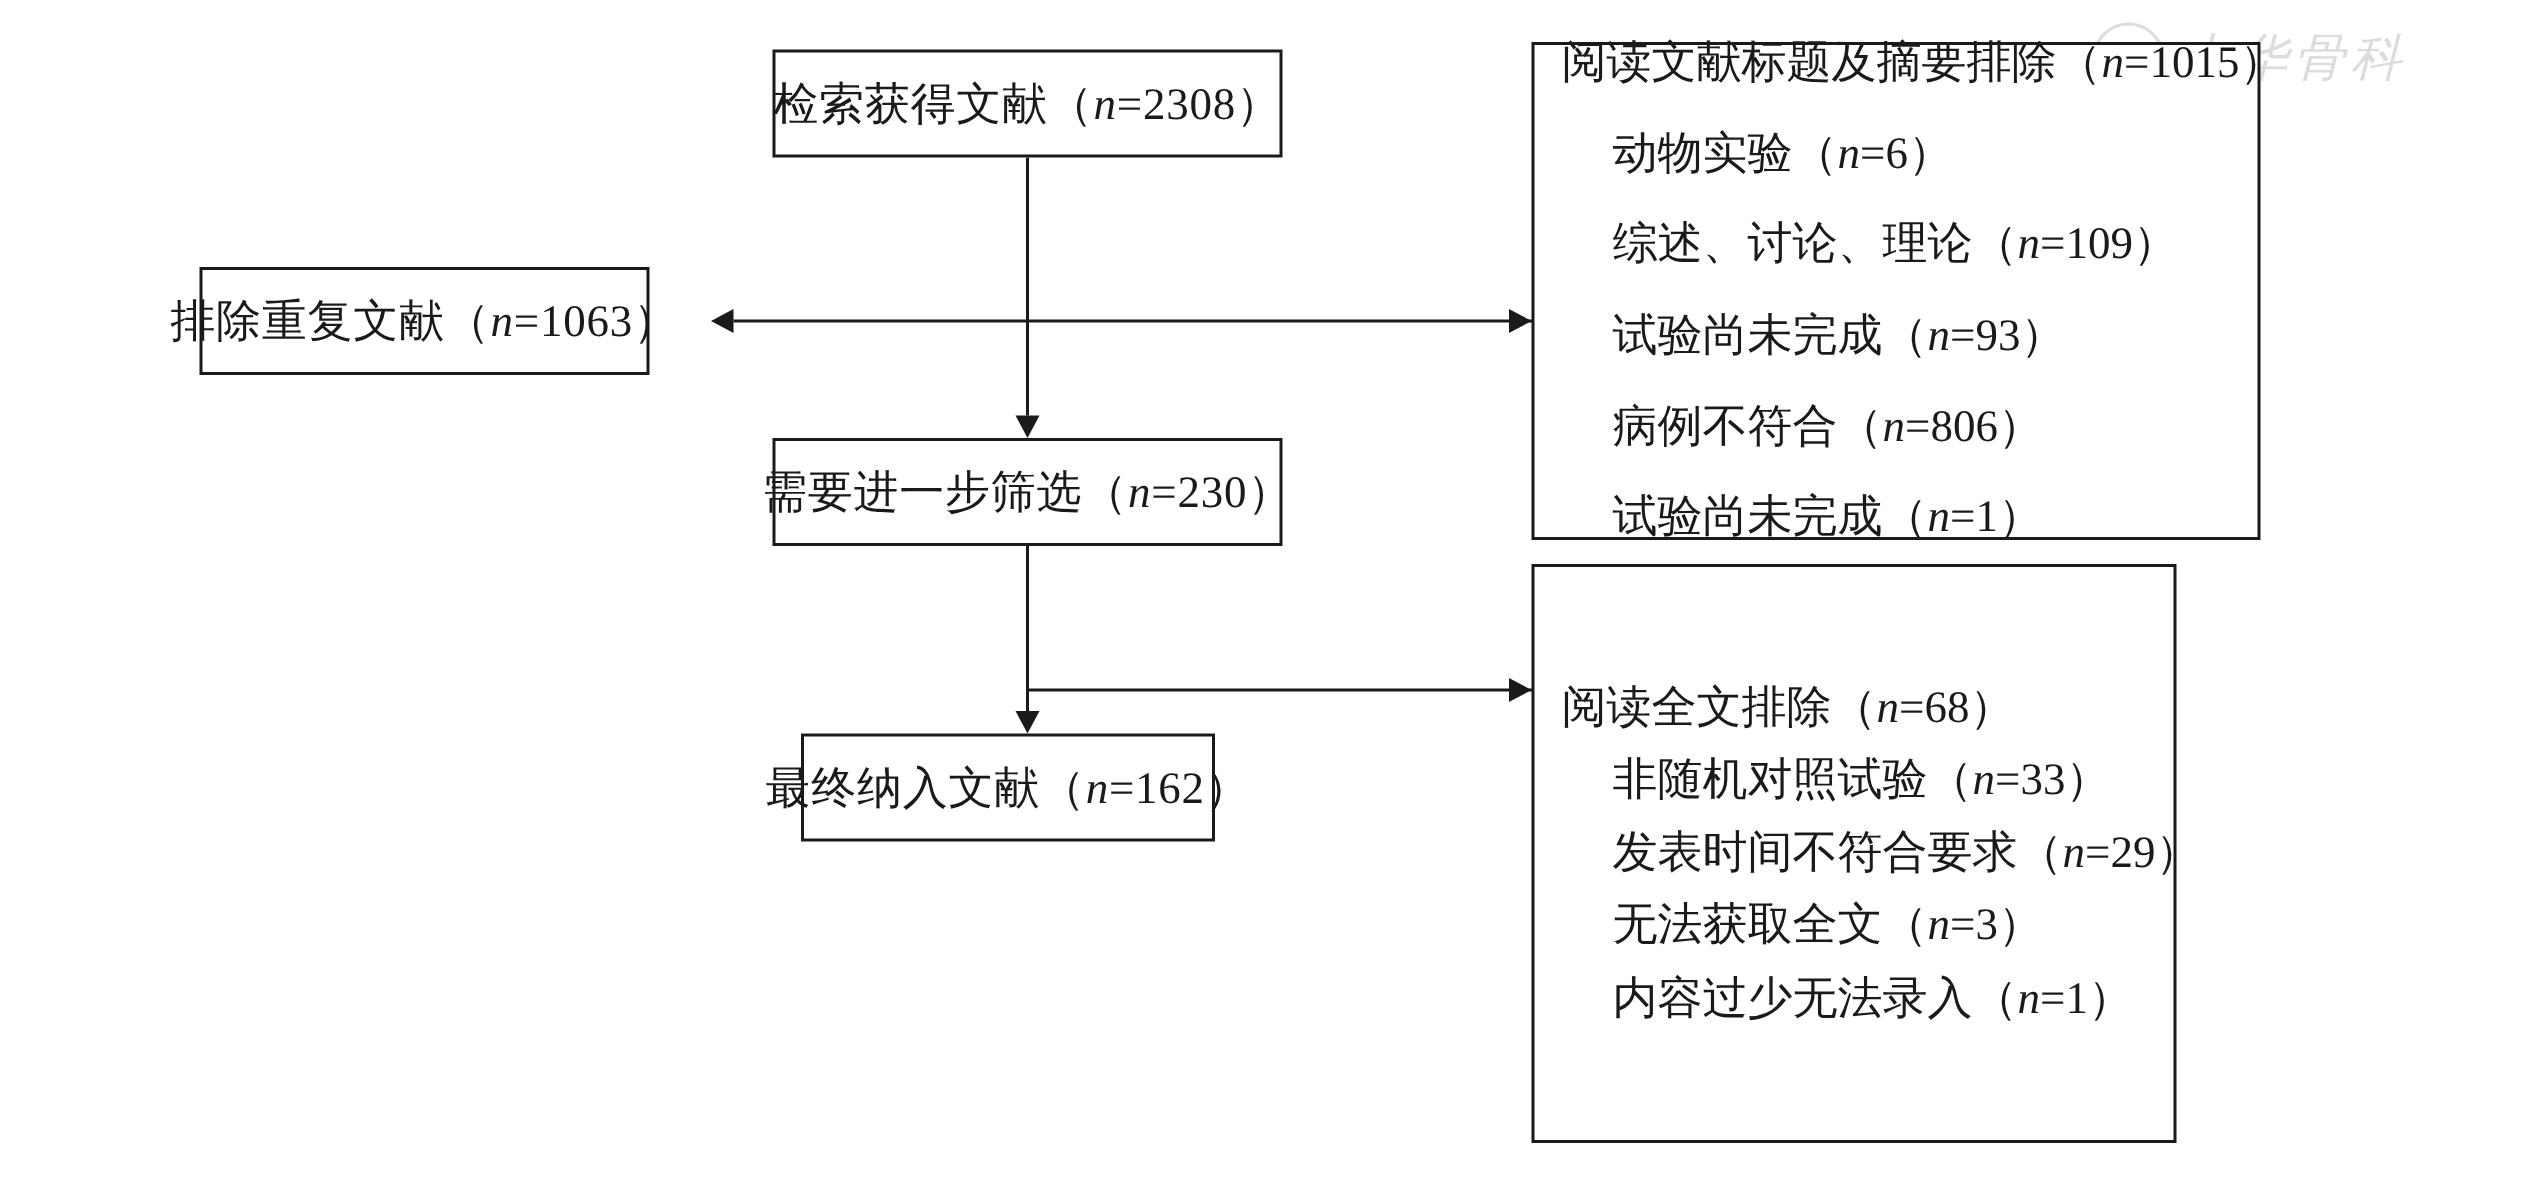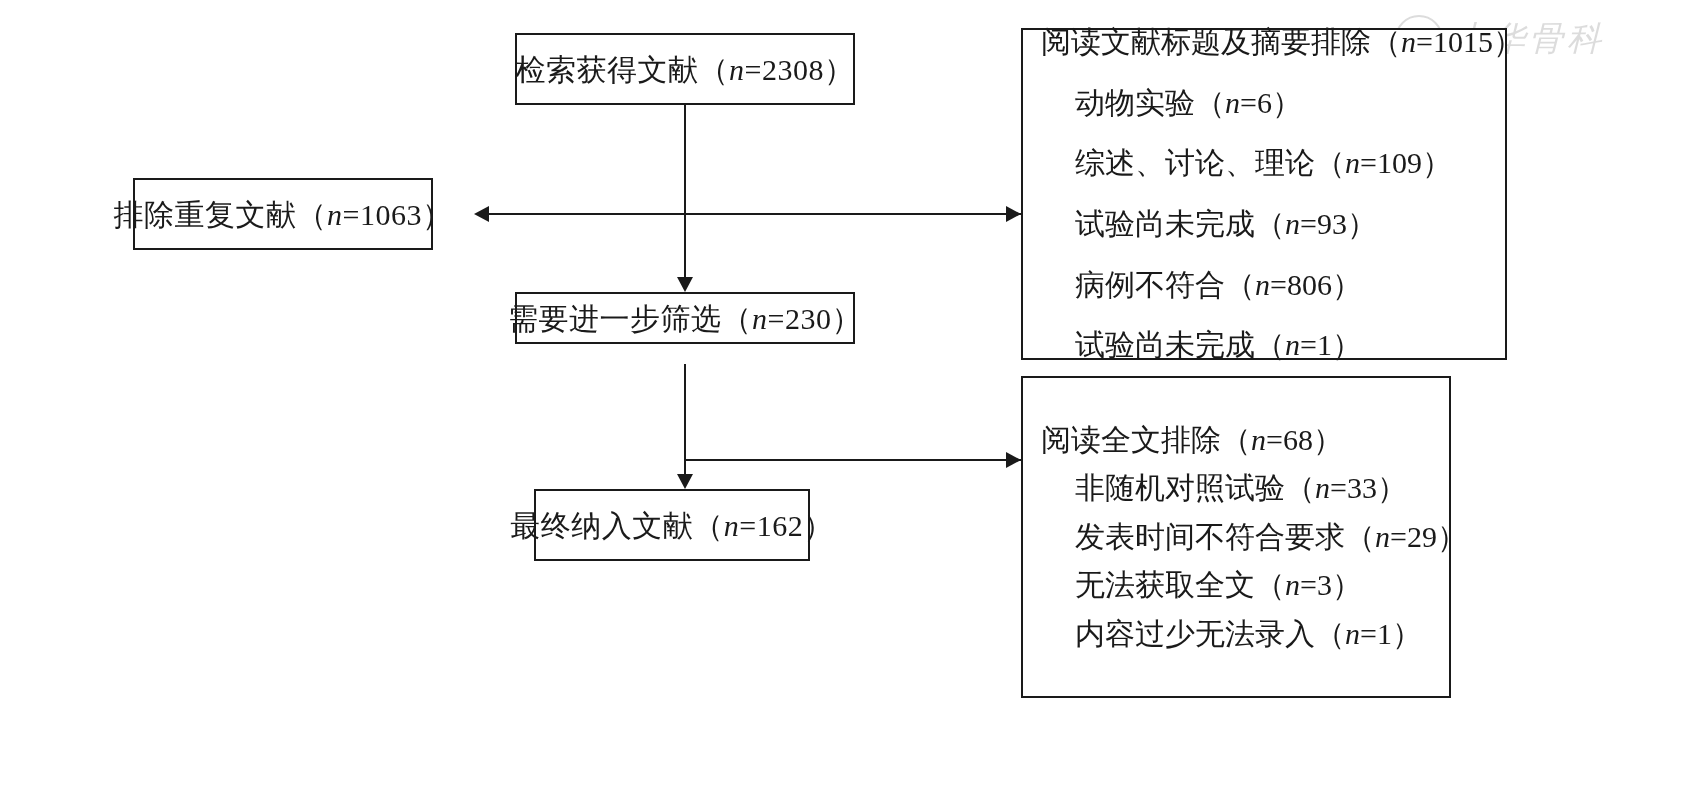--- a/index.html
+++ b/index.html
@@ -133,21 +133,21 @@
       <span>检索获得文献（</span><span class="nvar">n</span><span>=2308</span><span>）</span>
     </span>
   </div>
 
   <div class="box box-centered" style="left:133px; top:178px; width:300px; height:72px;">
     <span class="box-text">
       <span>排除重复文献（</span><span class="nvar">n</span><span>=1063</span><span>）</span>
     </span>
   </div>
 
-  <div class="box box-centered" style="left:515px; top:292px; width:340px; height:52px;">
+  <div class="box box-centered" style="left:515px; top:292px; width:340px; height:72px;">
     <span class="box-text">
       <span>需要进一步筛选（</span><span class="nvar">n</span><span>=230</span><span>）</span>
     </span>
   </div>
 
   <div class="box box-centered" style="left:534px; top:489px; width:276px; height:72px;">
     <span class="box-text">
       <span>最终纳入文献（</span><span class="nvar">n</span><span>=162</span><span>）</span>
     </span>
   </div>
@@ -166,21 +166,21 @@
       <span>试验尚未完成（</span><span class="nvar">n</span><span>=93</span><span>）</span>
     </div>
     <div class="list-item">
       <span>病例不符合（</span><span class="nvar">n</span><span>=806</span><span>）</span>
     </div>
     <div class="list-item">
       <span>试验尚未完成（</span><span class="nvar">n</span><span>=1</span><span>）</span>
     </div>
   </div>
 
-  <div class="box list-box" style="left:1021px; top:376px; width:430px; height:322px;">
+  <div class="box list-box" style="left:1021px; top:376px; width:430px; height:386px;">
     <div class="list-head">
       <span>阅读全文排除（</span><span class="nvar">n</span><span>=68</span><span>）</span>
     </div>
     <div class="list-item">
       <span>非随机对照试验（</span><span class="nvar">n</span><span>=33</span><span>）</span>
     </div>
     <div class="list-item">
       <span>发表时间不符合要求（</span><span class="nvar">n</span><span>=29</span><span>）</span>
     </div>
     <div class="list-item">

